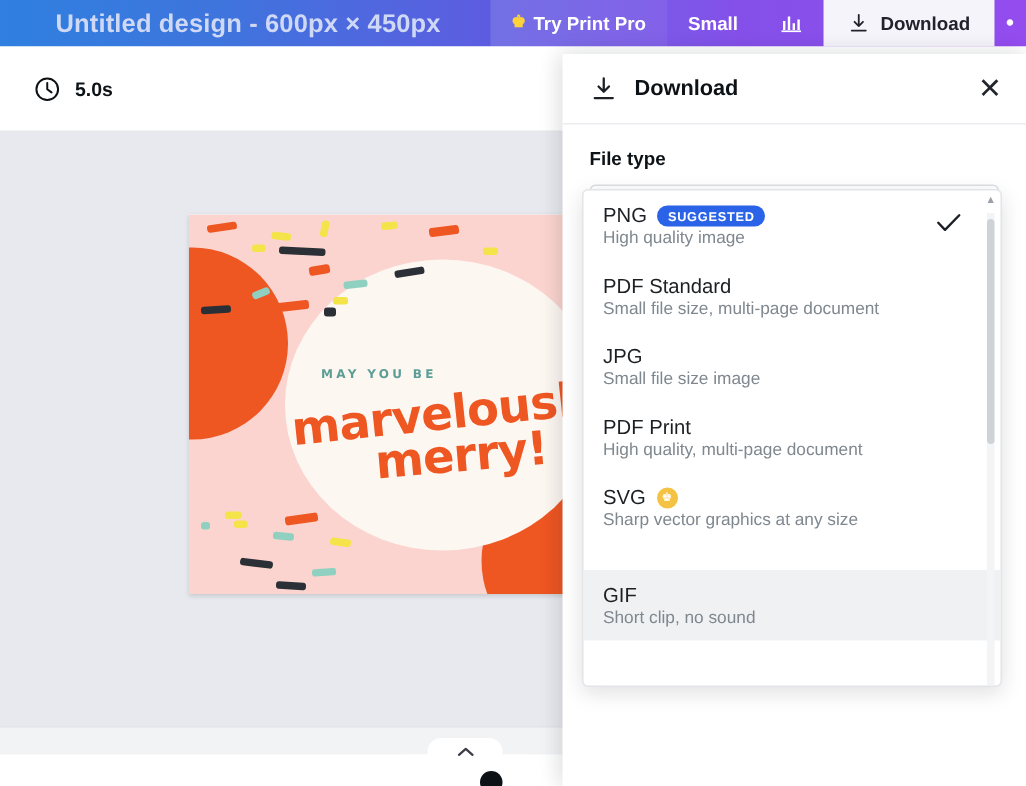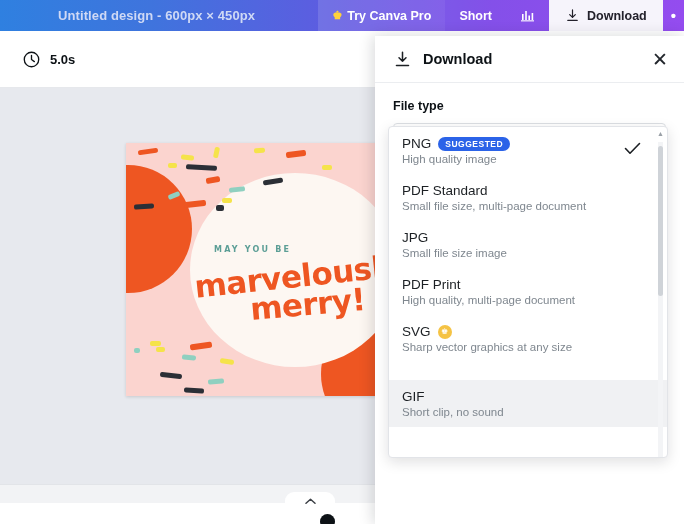--- a/index.html
+++ b/index.html
@@ -12,22 +12,22 @@
   #app { position: relative; width: 684px; height: 524px; overflow: hidden; }
 
   
   .topbar {
     position: absolute; top: 0; left: 0;
     width: 684px; height: 31px;
     background: linear-gradient(90deg, #2f80e0 0%, #3f74dd 22%, #5a5fe0 45%, #7a42e8 72%, #8b3dee 100%);
     display: flex; align-items: center;
   }
   .doc-title {
-    color: #cfd9f5; font-size: 13px; font-weight: 600;
-    padding-left: 58px; letter-spacing: .1px;
+    color: #cfd9f5; font-size: 17px; font-weight: 600;
+    padding-left: 37px; letter-spacing: .1px;
     white-space: nowrap;
   }
   .topbar-right {
     margin-left: auto; height: 31px; display: flex; align-items: stretch;
   }
   .tb-btn {
     display: flex; align-items: center; justify-content: center;
     color: #fff; font-size: 12.5px; font-weight: 700;
     padding: 0 14px; white-space: nowrap;
     cursor: pointer;
@@ -234,25 +234,25 @@
 <body>
 
 <div id="app">
 
   <div class="topbar">
     <div class="doc-title">Untitled design - 600px × 450px</div>
     <div class="topbar-right">
 
       <div class="tb-btn tb-pro">
         <span class="crown-glyph">♚</span>
-        <span>Try Canva Pro</span>
+        <span>Try Print Pro</span>
       </div>
 
       <div class="tb-btn tb-share">
-        <span>Short</span>
+        <span>Small</span>
       </div>
 
       <div class="tb-btn tb-icon-btn">
         <svg width="17" height="16" viewBox="0 0 17 16">
           <rect x="3" y="6" width="1.6" height="6" fill="#fff"></rect>
           <rect x="6.2" y="3" width="1.6" height="9" fill="#fff"></rect>
           <rect x="9.4" y="7.5" width="1.6" height="4.5" fill="#fff"></rect>
           <rect x="12.6" y="5" width="1.6" height="7" fill="#fff"></rect>
           <rect x="2" y="12.3" width="13" height="1.1" fill="#fff"></rect>
         </svg>

